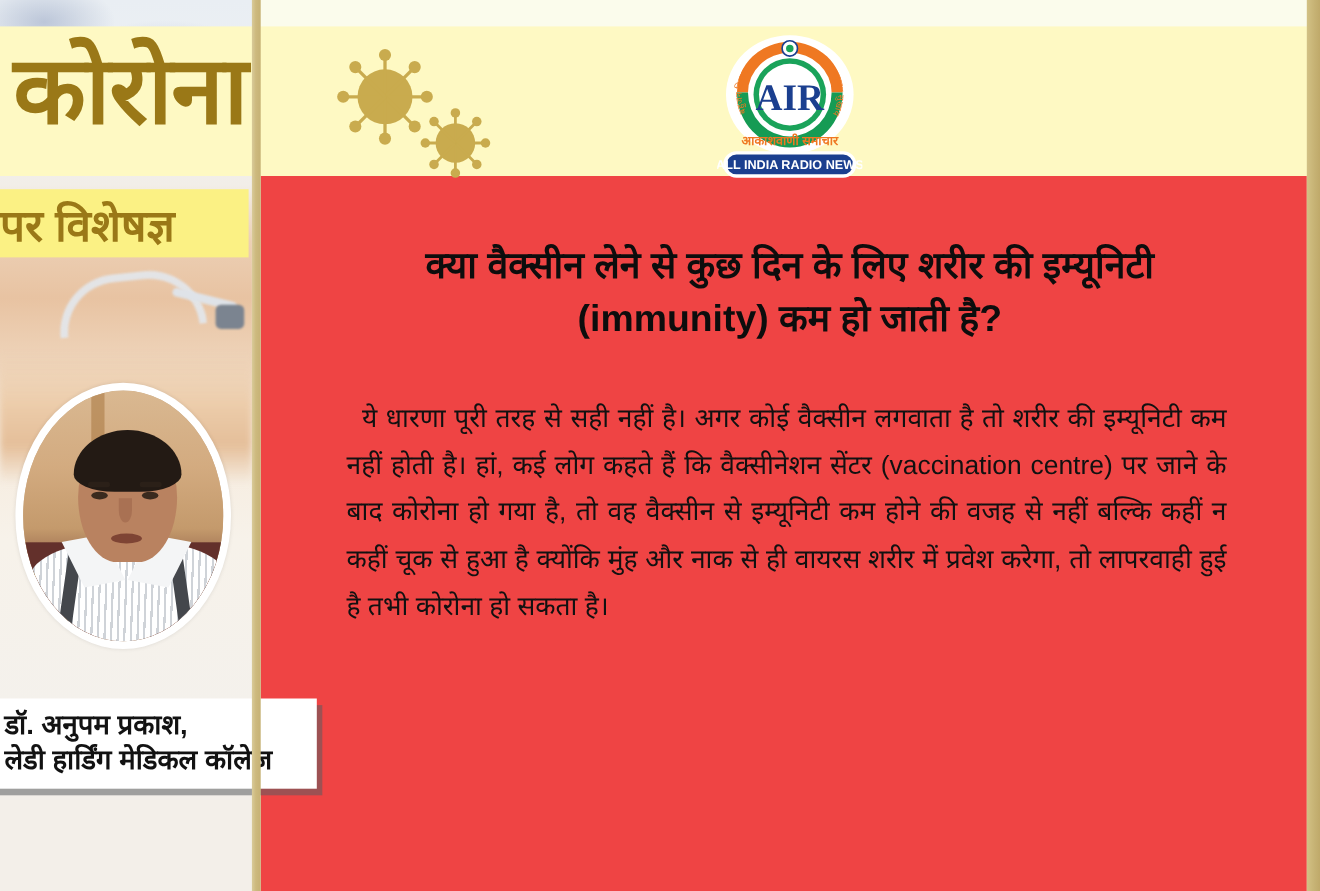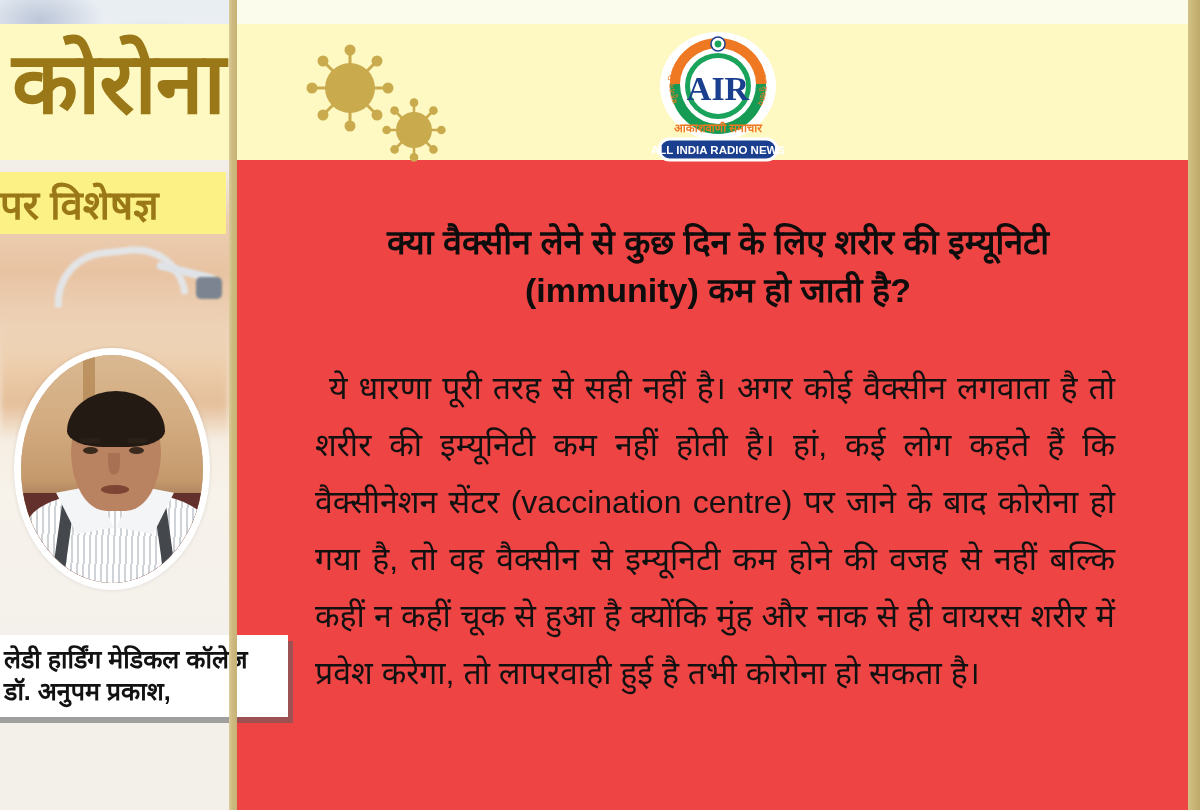--- a/index.html
+++ b/index.html
@@ -296,21 +296,21 @@
     font-size: 34px;
     line-height: 1.42;
     color: #0d0d0d;
   }
   .answer {
     position: absolute;
     left: 78px; top: 200px;
     width: 800px;
     font-family: "Liberation Sans", "DejaVu Sans", sans-serif;
     font-weight: 400;
-    font-size: 32px;
+    font-size: 24px;
     line-height: 1.78;
     color: #111111;
     text-align: justify;
     text-indent: 14px;
   }
 </style>
 </head>
 <body>
 
 <div id="poster">
@@ -338,22 +338,22 @@
       <div class="p-brow-l"></div>
       <div class="p-brow-r"></div>
       <div class="p-eye-l"></div>
       <div class="p-eye-r"></div>
       <div class="p-nose"></div>
       <div class="p-mouth"></div>
     </div>
   </div>
 
   <div class="caption-plate">
+    <div>डॉ. अनुपम प्रकाश,</div>
     <div>लेडी हार्डिंग मेडिकल कॉलेज</div>
-    <div>डॉ. अनुपम प्रकाश,</div>
   </div>
 
   <div class="divider-left"></div>
   <div class="divider-right"></div>
 
   <div class="banner">
     <div class="banner-title">कोरोना</div>
 
     <svg class="virus" style="left:300px; top:14px;" width="100" height="100" viewBox="0 0 100 100">
       <g fill="#c9ab4e">

